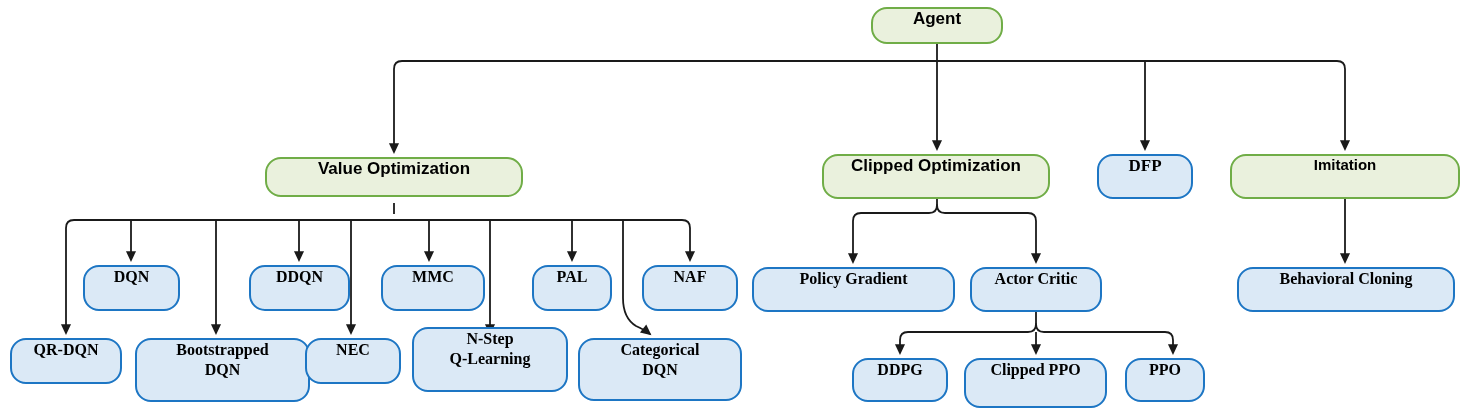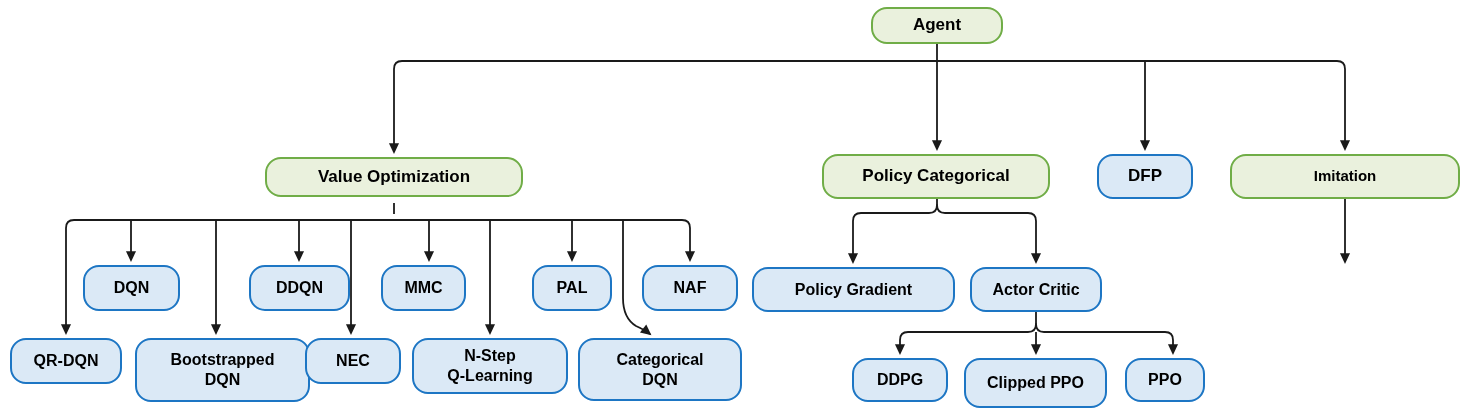--- a/index.html
+++ b/index.html
@@ -20,32 +20,32 @@
     font-family: "Liberation Sans", sans-serif;
     overflow: hidden;
   }
   svg.edges { position: absolute; left: 0; top: 0; width: 1468px; height: 411px; }
   svg.edges path { stroke: var(--line-color); stroke-width: 1.8; fill: none; stroke-linejoin: round; }
   svg.edges marker path { fill: var(--line-color); stroke: none; }
   .node {
     position: absolute;
     box-sizing: border-box;
     display: flex;
-    align-items: center;
+    align-items: flex-start;
     justify-content: center;
     text-align: center;
     font-weight: bold;
     font-size: 16px;
     line-height: 1.22;
     color: var(--text-color);
     border-radius: 16px;
   }
   .node span { white-space: pre-line; }
   .node.green { background: var(--green-fill); border: 2.5px solid var(--green-border); }
-  .node.blue  { background: var(--blue-fill);  border: 2.5px solid var(--blue-border); }
+  .node.blue  { background: var(--blue-fill);  border: 2.5px solid var(--blue-border); font-family: Liberation Serif, serif; }
 </style>
 </head>
 <body>
 
 <div class="canvas">
 
   <svg class="edges" width="1468" height="411" aria-hidden="true">
     <defs>
       <marker id="arrow" viewBox="0 0 10 10" refX="7.5" refY="5" markerWidth="7" markerHeight="7" orient="auto-start-reverse">
         <path d="M0.5,1 L9,5 L0.5,9 Z"></path>
@@ -87,71 +87,74 @@
   </svg>
 
   <div class="node green" style="left:871px;top:7px;width:132px;height:37px;font-size:17px">
     <span>Agent</span>
   </div>
 
   <div class="node green" style="left:265px;top:157px;width:258px;height:40px;font-size:17px">
     <span>Value Optimization</span>
   </div>
   <div class="node green" style="left:822px;top:154px;width:228px;height:45px;font-size:17px">
-    <span>Policy Categorical</span>
+    <span>Clipped Optimization</span>
   </div>
   <div class="node blue" style="left:1097px;top:154px;width:96px;height:45px;font-size:17px">
     <span>DFP</span>
   </div>
   <div class="node green" style="left:1230px;top:154px;width:230px;height:45px;font-size:15px">
     <span>Imitation</span>
   </div>
 
   <div class="node blue" style="left:83px;top:265px;width:97px;height:46px">
     <span>DQN</span>
   </div>
   <div class="node blue" style="left:249px;top:265px;width:101px;height:46px">
     <span>DDQN</span>
   </div>
-  <div class="node blue" style="left:381px;top:265px;width:85px;height:46px">
+  <div class="node blue" style="left:381px;top:265px;width:104px;height:46px">
     <span>MMC</span>
   </div>
   <div class="node blue" style="left:532px;top:265px;width:80px;height:46px">
     <span>PAL</span>
   </div>
   <div class="node blue" style="left:642px;top:265px;width:96px;height:46px">
     <span>NAF</span>
   </div>
 
   <div class="node blue" style="left:10px;top:338px;width:112px;height:46px">
     <span>QR-DQN</span>
   </div>
   <div class="node blue" style="left:135px;top:338px;width:175px;height:64px">
     <span>Bootstrapped
 DQN</span>
   </div>
   <div class="node blue" style="left:305px;top:338px;width:96px;height:46px">
     <span>NEC</span>
   </div>
-  <div class="node blue" style="left:412px;top:338px;width:156px;height:56px">
+  <div class="node blue" style="left:412px;top:327px;width:156px;height:65px">
     <span>N-Step
 Q-Learning</span>
   </div>
   <div class="node blue" style="left:578px;top:338px;width:164px;height:63px">
     <span>Categorical
 DQN</span>
   </div>
 
   <div class="node blue" style="left:752px;top:267px;width:203px;height:45px">
     <span>Policy Gradient</span>
   </div>
   <div class="node blue" style="left:970px;top:267px;width:132px;height:45px">
     <span>Actor Critic</span>
   </div>
 
+  <div class="node blue" style="left:1237px;top:267px;width:218px;height:45px">
+    <span>Behavioral Cloning</span>
+  </div>
 
   <div class="node blue" style="left:852px;top:358px;width:96px;height:44px">
     <span>DDPG</span>
   </div>
   <div class="node blue" style="left:964px;top:358px;width:143px;height:50px">
     <span>Clipped PPO</span>
   </div>
   <div class="node blue" style="left:1125px;top:358px;width:80px;height:44px">
     <span>PPO</span>
   </div>

